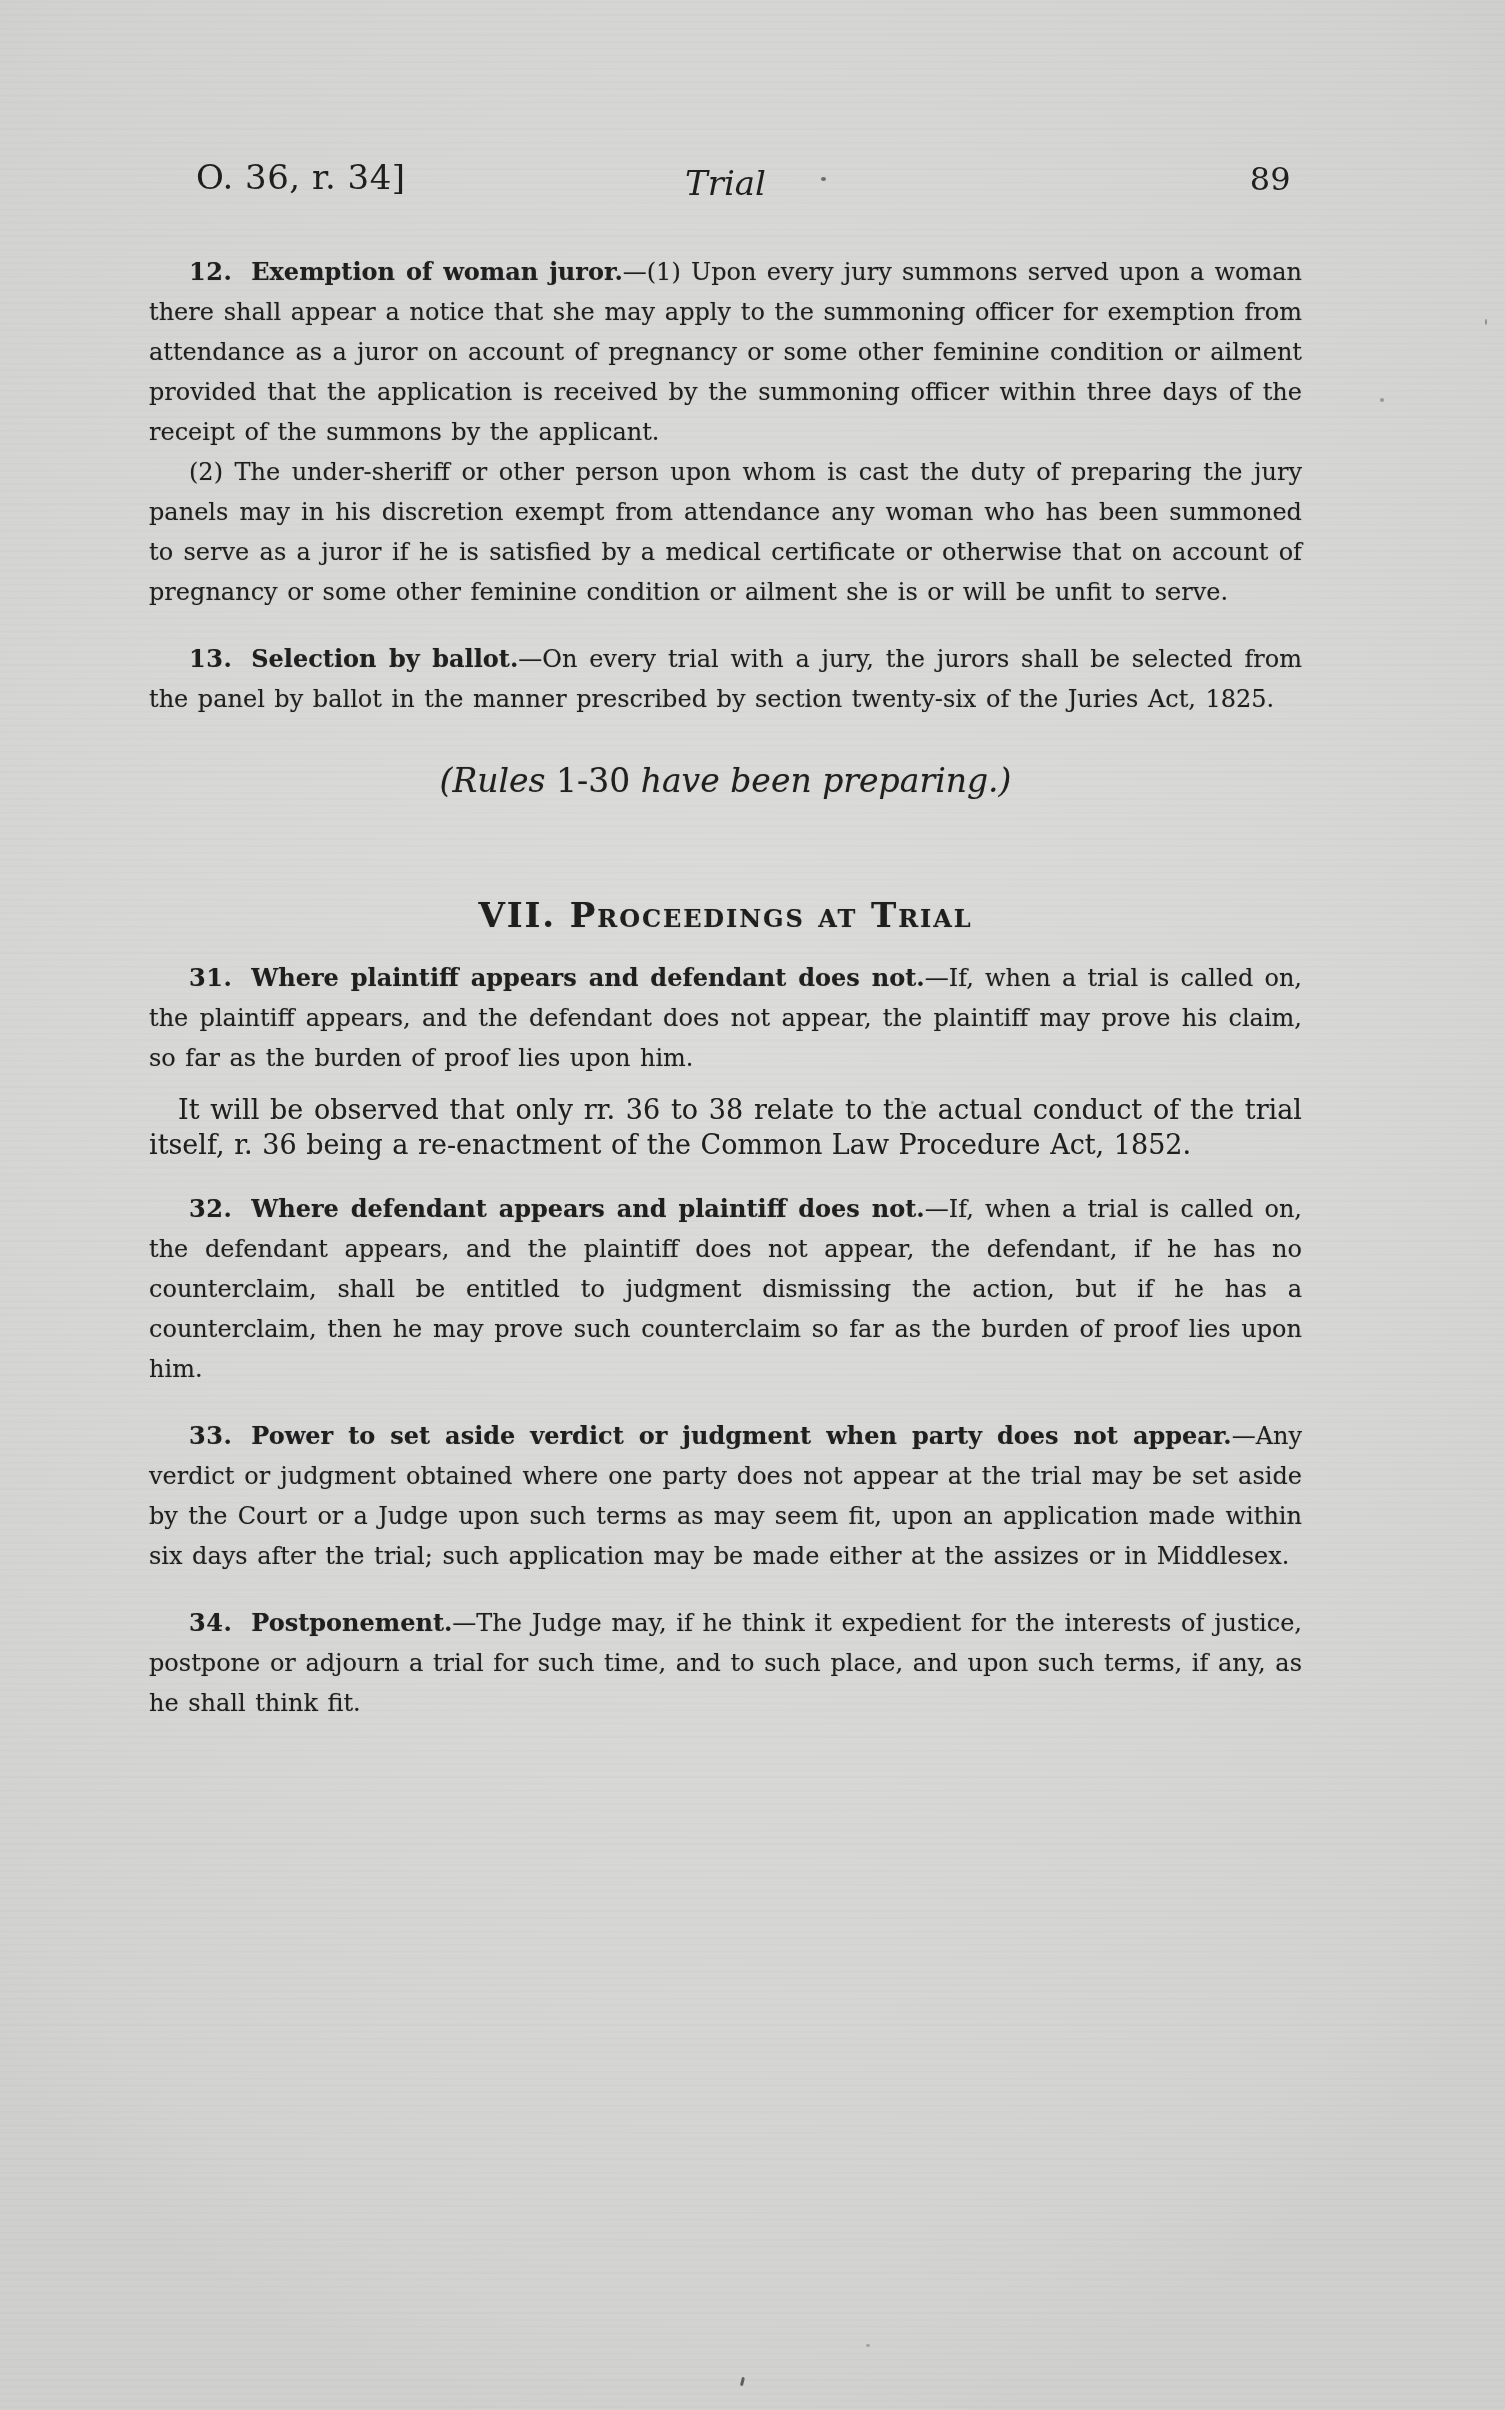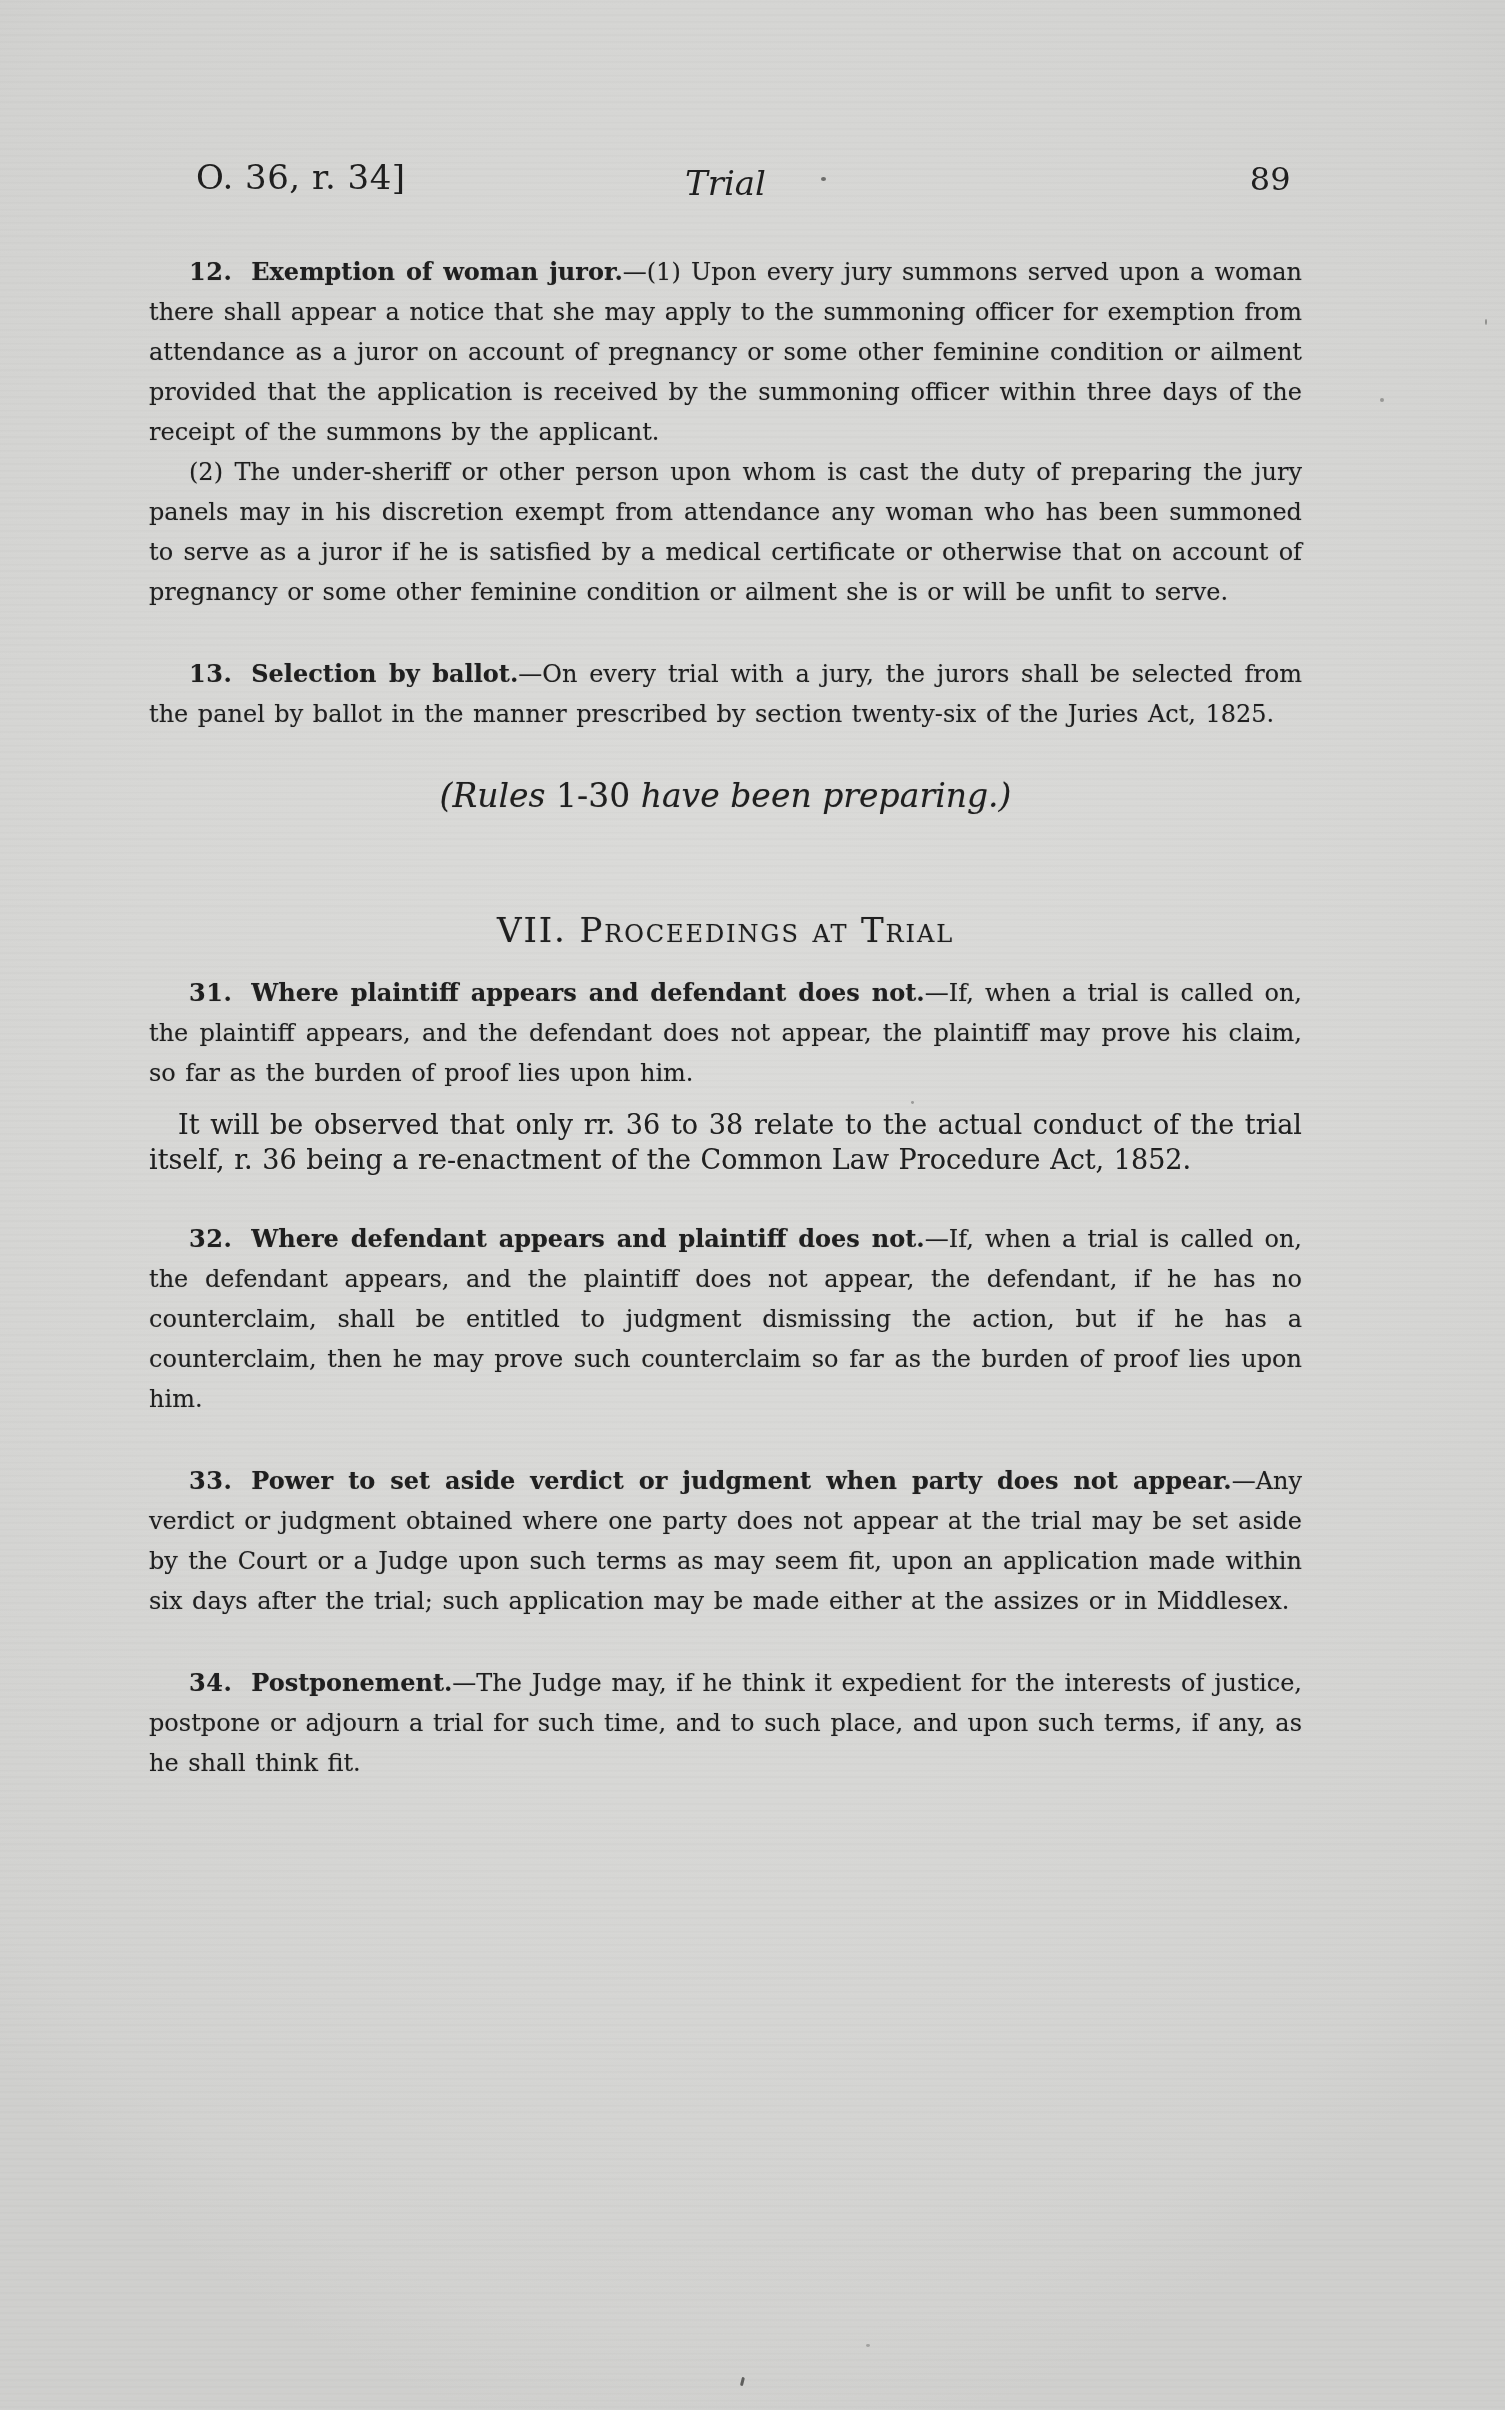--- a/index.html
+++ b/index.html
@@ -44,38 +44,38 @@
     font-size: 24px;
     line-height: 40px;
     text-align: justify;
     text-indent: 40px;
     word-spacing: 1.9px;
     text-shadow: 0 0 1px rgba(45,45,45,0.35);
   }
   .rnum { font-weight: bold; margin-right: 19px; letter-spacing: 0.5px; }
   .rhead { font-weight: bold; }
   .m-first { margin-top: 55px; }
-  .m-sec   { margin-top: 42px; }
+  .m-sec   { margin-top: 27px; }
   .abrogation {
     margin: 42px 0 0 0;
     font-size: 33px;
     line-height: 40px;
     text-align: center;
     text-shadow: 0 0 1px rgba(45,45,45,0.35);
   }
   .abrogation .it { font-style: italic; }
   .abrogation .rm { font-style: normal; }
   .part-heading {
     margin: 93px 0 0 0;
     font-size: 34px;
     line-height: 42px;
     text-align: center;
     font-variant: small-caps;
     letter-spacing: 1.9px;
-    font-weight: normal;
+    font-weight: bold;
     text-shadow: 0 0 1px rgba(45,45,45,0.35);
   }
   .m-after-heading { margin-top: 22px; }
   .note {
     margin: 14.4px 0 0 0;
     font-size: 27px;
     line-height: 35px;
     text-align: justify;
     text-indent: 29px;
     word-spacing: 1px;

